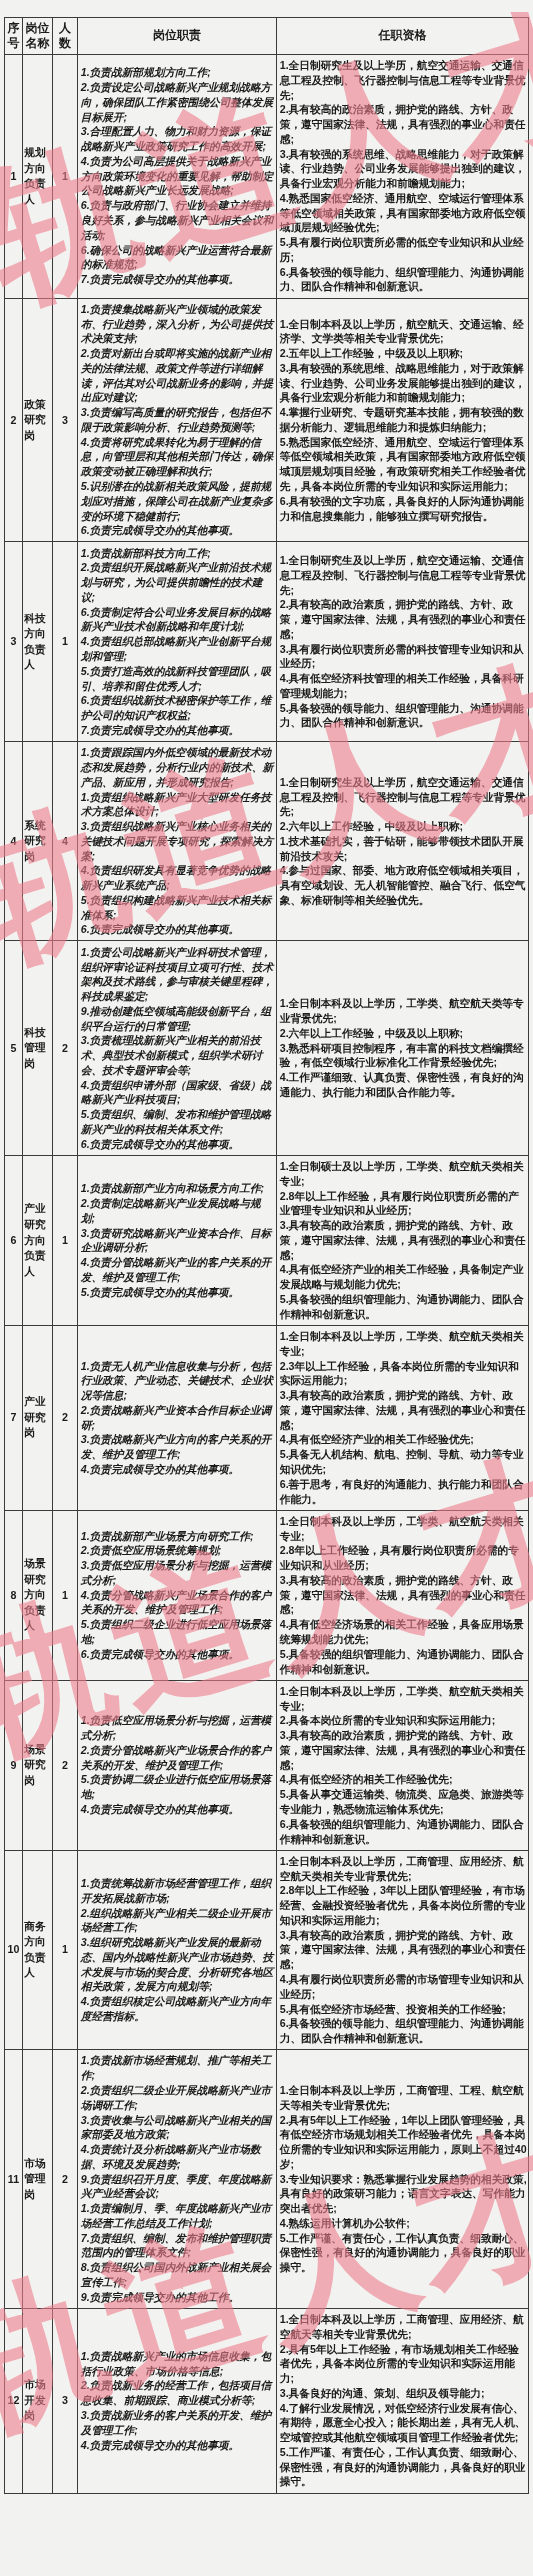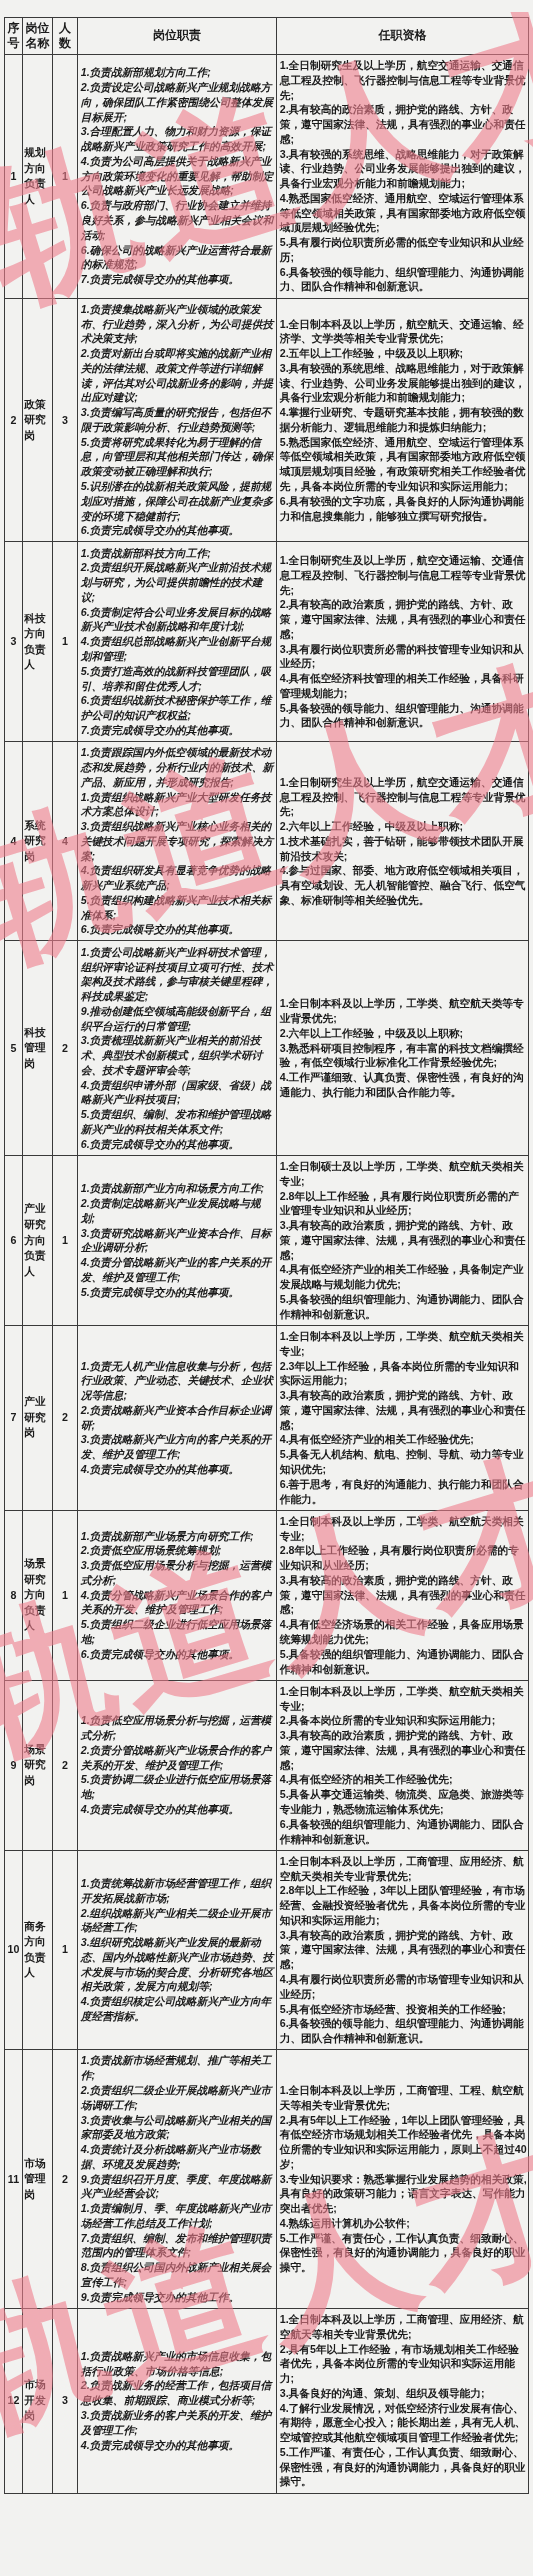--- a/index.html
+++ b/index.html
@@ -68,21 +68,21 @@
           </td>
         </tr>
         <tr>
           <td class="c-no">2</td>
           <td class="c-name">政策研究岗</td>
           <td class="c-count">3</td>
           <td class="c-duties">
             <div class="item">1.负责搜集战略新兴产业领域的政策发布、行业趋势，深入分析，为公司提供技术决策支持;</div>
             <div class="item">2.负责对新出台或即将实施的战新产业相关的法律法规、政策文件等进行详细解读，评估其对公司战新业务的影响，并提出应对建议;</div>
             <div class="item">3.负责编写高质量的研究报告，包括但不限于政策影响分析、行业趋势预测等;</div>
-            <div class="item">5.负责将研究成果转化为易于理解的信息，向管理层和其他相关部门传达，确保政策变动被正确理解和执行;</div>
+            <div class="item">4.负责将研究成果转化为易于理解的信息，向管理层和其他相关部门传达，确保政策变动被正确理解和执行;</div>
             <div class="item">5.识别潜在的战新相关政策风险，提前规划应对措施，保障公司在战新产业复杂多变的环境下稳健前行;</div>
             <div class="item">6.负责完成领导交办的其他事项。</div>
           </td>
           <td class="c-quals">
             <div class="item">1.全日制本科及以上学历，航空航天、交通运输、经济学、文学类等相关专业背景优先;</div>
             <div class="item">2.五年以上工作经验，中级及以上职称;</div>
             <div class="item">3.具有较强的系统思维、战略思维能力，对于政策解读、行业趋势、公司业务发展能够提出独到的建议，具备行业宏观分析能力和前瞻规划能力;</div>
             <div class="item">4.掌握行业研究、专题研究基本技能，拥有较强的数据分析能力、逻辑思维能力和提炼归纳能力;</div>
             <div class="item">5.熟悉国家低空经济、通用航空、空域运行管理体系等低空领域相关政策，具有国家部委地方政府低空领域顶层规划项目经验，有政策研究相关工作经验者优先，具备本岗位所需的专业知识和实际运用能力;</div>
             <div class="item">6.具有较强的文字功底，具备良好的人际沟通协调能力和信息搜集能力，能够独立撰写研究报告。</div>

